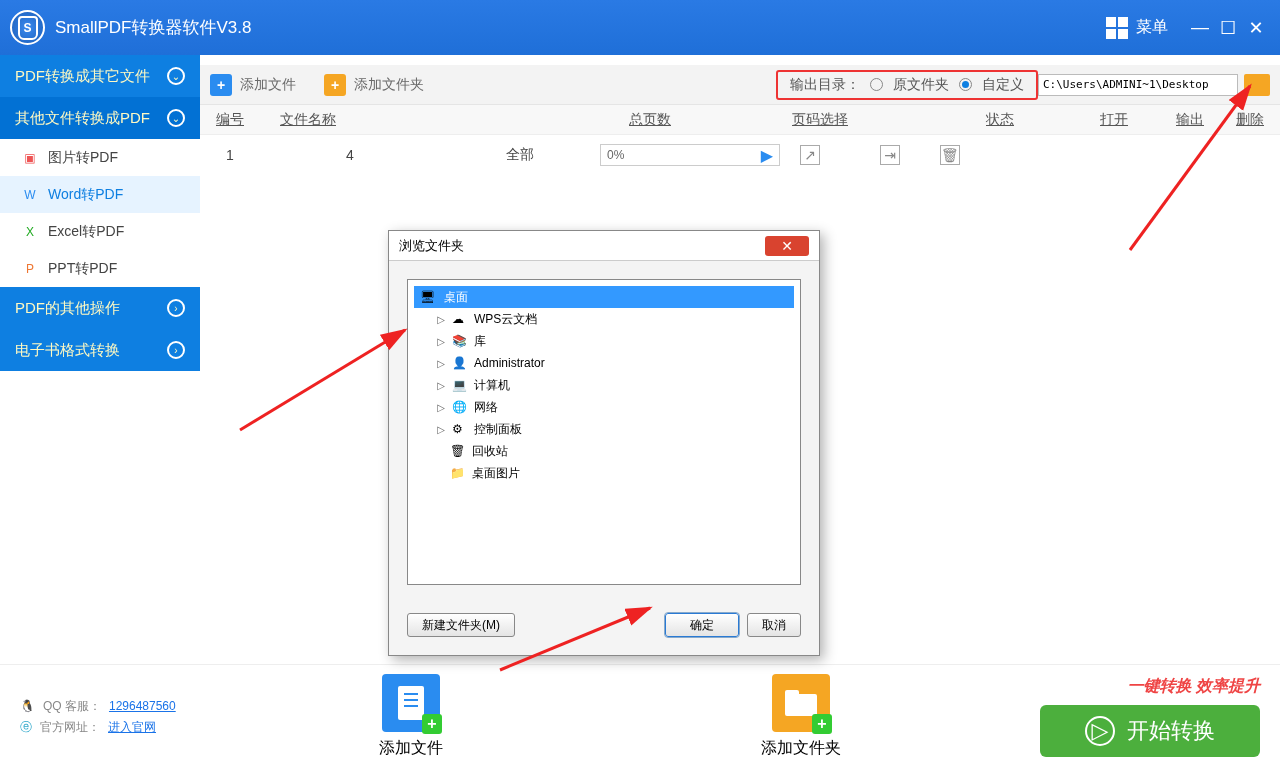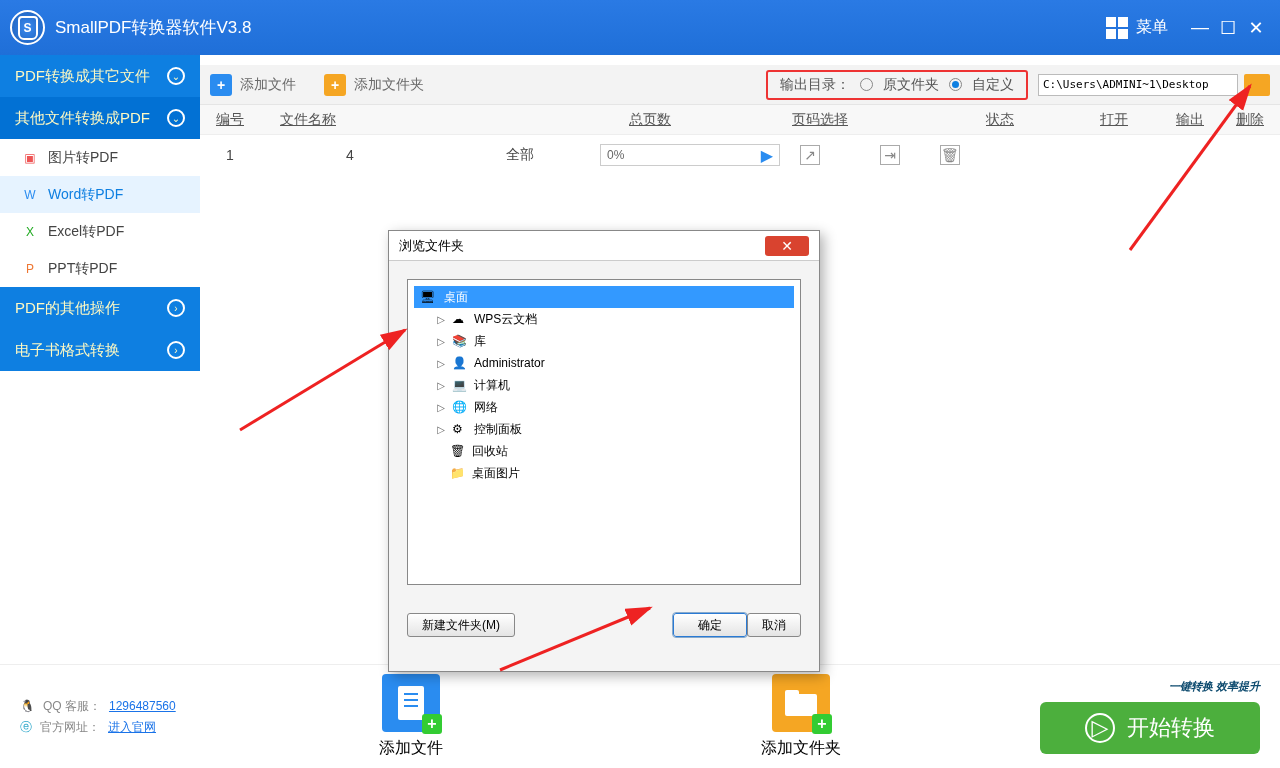--- a/index.html
+++ b/index.html
@@ -22,59 +22,59 @@
 .nav-icon { width:16px; height:16px; display:flex; align-items:center; justify-content:center; font-size:12px; }
 .content { flex:1; background:#fff; display:flex; flex-direction:column; }
 .toolbar { height:40px; background:#f3f3f3; display:flex; align-items:center; padding:0 10px; border-bottom:1px solid #e5e5e5; margin-top:10px;}
 .tbtn { display:flex; align-items:center; gap:8px; margin-right:28px; color:#6a6a6a; font-size:14px; cursor:pointer; }
 .tbtn-ic { width:22px; height:22px; border-radius:3px; display:flex; align-items:center; justify-content:center; color:#fff; font-weight:bold; }
 .tbtn-ic.blue { background:#2a8cf0; }
 .tbtn-ic.orange { background:#f5a623; }
 .out-box { margin-left:auto; border:2px solid #e33; padding:4px 12px; display:flex; align-items:center; gap:10px; font-size:14px; color:#555; border-radius:3px;}
 .radio { width:13px; height:13px; border:1px solid #888; border-radius:50%; display:inline-flex; align-items:center; justify-content:center; }
 .radio.on::after { content:""; width:7px; height:7px; background:#0e7fe1; border-radius:50%; }
-.path-input { width:200px; height:22px; border:1px solid #bbb; font-size:11px; font-family:monospace; padding:0 4px; margin-left:10px; background:#fff; }
+.path-input { width:200px; height:22px; border:1px solid #bbb; font-size:11px; font-family:monospace; padding:0 4px; background:#fff; }
 .folder-btn { width:26px; height:22px; background:#f5a623; margin-left:6px; cursor:pointer; border-radius:2px;}
 .thead { height:30px; background:#f8f8f8; display:flex; align-items:center; font-size:14px; color:#555; border-bottom:1px solid #eee;text-decoration:underline; }
 .col-num{width:60px;text-align:center;} .col-name{width:300px;padding-left:20px;} .col-pages{width:180px;text-align:center;}
 .col-sel{width:160px;text-align:center;} .col-status{width:200px;text-align:center;} .col-open{width:60px;}
 .col-out{width:60px;text-align:center;} .col-del{width:60px;text-align:center;}
 .trow { height:40px; display:flex; align-items:center; font-size:14px; color:#444; }
 .doc-ic { width:24px; height:24px; background:#2a8cf0; color:#fff; display:inline-flex; align-items:center; justify-content:center; border-radius:3px; margin-right:10px; font-size:12px; vertical-align:middle;}
 .prog { width:180px; height:22px; border:1px solid #ccc; background:#fff; display:flex; align-items:center; padding:0 6px; font-size:12px; color:#666; position:relative;}
 .prog .play{ margin-left:auto; color:#2a8cf0; font-size:16px;}
 .aicon { width:20px; height:20px; border:1px solid #aaa; display:inline-flex; align-items:center; justify-content:center; color:#888; cursor:pointer;}
 .bottom { height:104px; border-top:1px solid #eee; display:flex; align-items:center; padding:0 20px; }
 .info-col { width:200px; font-size:12px; color:#888; }
 .info-row { display:flex; align-items:center; gap:8px; margin:4px 0;}
 .info-row a{ color:#1a73e8; text-decoration:underline;}
 .big-col { flex:1; display:flex; justify-content:space-around; }
 .big-btn { text-align:center; cursor:pointer; }
 .big-ic { width:58px; height:58px; border-radius:4px; margin:0 auto 6px; display:flex; align-items:center; justify-content:center; position:relative;}
 .big-ic.blue{background:#2a8cf0;} .big-ic.orange{background:#f5a623;}
 .big-ic .plus{position:absolute;bottom:-2px;right:-2px;width:20px;height:20px;background:#3c3;border-radius:3px;color:#fff;display:flex;align-items:center;justify-content:center;font-weight:bold;}
 .start-area{ width:260px; text-align:right;}
-.slogan{ color:#0c4a6e; font-style:italic; font-weight:bold; font-size:11px; margin-bottom:8px;}
+.slogan{ color:#ef4444; font-style:italic; font-weight:bold; font-size:16px; margin-bottom:8px;}
 .start-btn{ width:220px; height:52px; background:#4caf3d; border-radius:6px; color:#fff; font-size:22px; display:flex; align-items:center; justify-content:center; gap:12px; cursor:pointer; margin-left:auto;}
 .start-btn .pc{ width:30px;height:30px;border:2px solid #fff;border-radius:50%;display:flex;align-items:center;justify-content:center;}
 
 
 .dialog{ position:absolute; left:388px; top:230px; width:432px; background:#f4f4f4; border:1px solid #888; box-shadow:4px 4px 12px rgba(0,0,0,.3);}
 .dlg-title{ height:30px; background:#fff; border-bottom:1px solid #ccc; display:flex; align-items:center; padding:0 10px; font-size:13px;}
 .dlg-x{ margin-left:auto; width:44px; height:20px; background:#d9432f; border-radius:3px; color:#fff; display:flex; align-items:center; justify-content:center; cursor:pointer; font-size:14px;}
 .dlg-body{ padding:18px;}
 .tree-box{ width:100%; height:306px; border:1px solid #888; background:#fff; padding:6px; overflow:auto;}
 .tree-item{ display:flex; align-items:center; height:22px; font-size:12px; gap:6px; padding-left:6px;}
 .tree-item.sel{ background:#3399ff; }
 .tree-item.sel span.lbl{ background:#3399ff; color:#fff; padding:0 2px;}
 .tree-item.child{ padding-left:22px;}
 .tree-item.child2{ padding-left:36px;}
 .tri{ width:10px; text-align:center; color:#666; font-size:10px;}
 .tic{ width:16px; height:14px; display:inline-block;}
-.dlg-foot{ padding:10px 18px 34px; display:flex; gap:0;}
+.dlg-foot{ padding:10px 18px 18px; display:flex; gap:8px;}
 .dlg-btn{ height:24px; border:1px solid #888; background:linear-gradient(#fff,#e4e4e4); font-size:12px; padding:0 14px; cursor:pointer; border-radius:3px;}
 .dlg-btn.primary{ border:1px solid #2a7ad4; outline:1px solid #8ac; padding:0 24px;}
 .dlg-foot .sp{ flex:1;}
 
 
 .arrow{ position:absolute; pointer-events:none;}
 .arrow svg{ overflow:visible;}
 </style>
 </head>
 <body>

